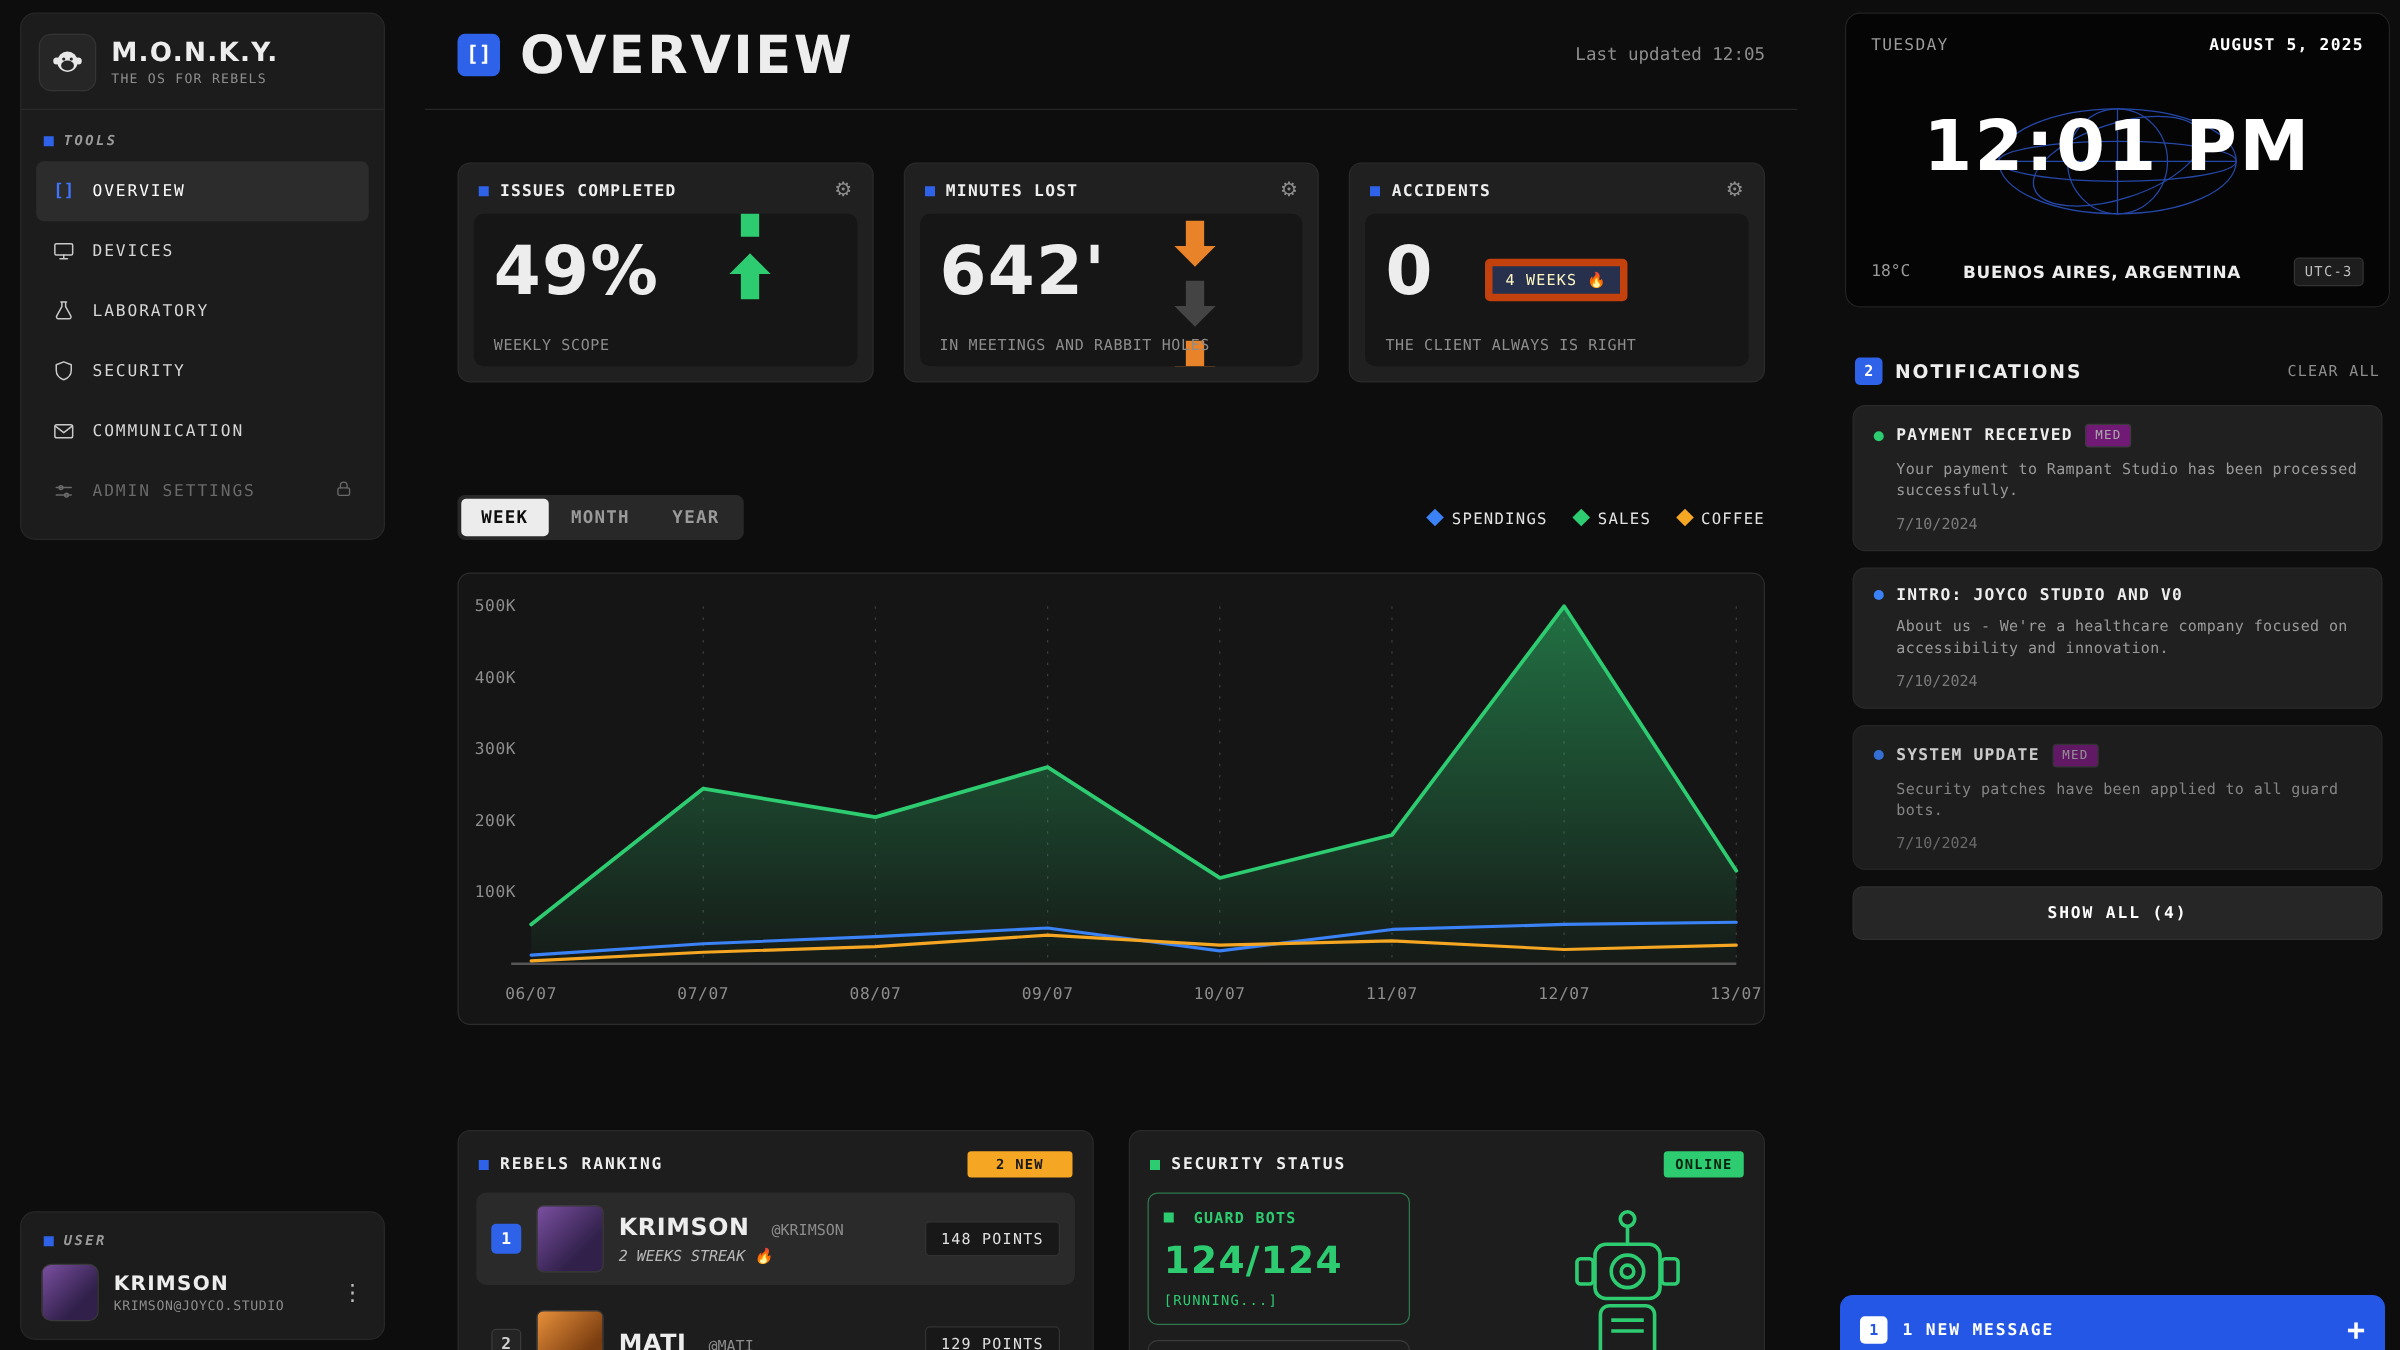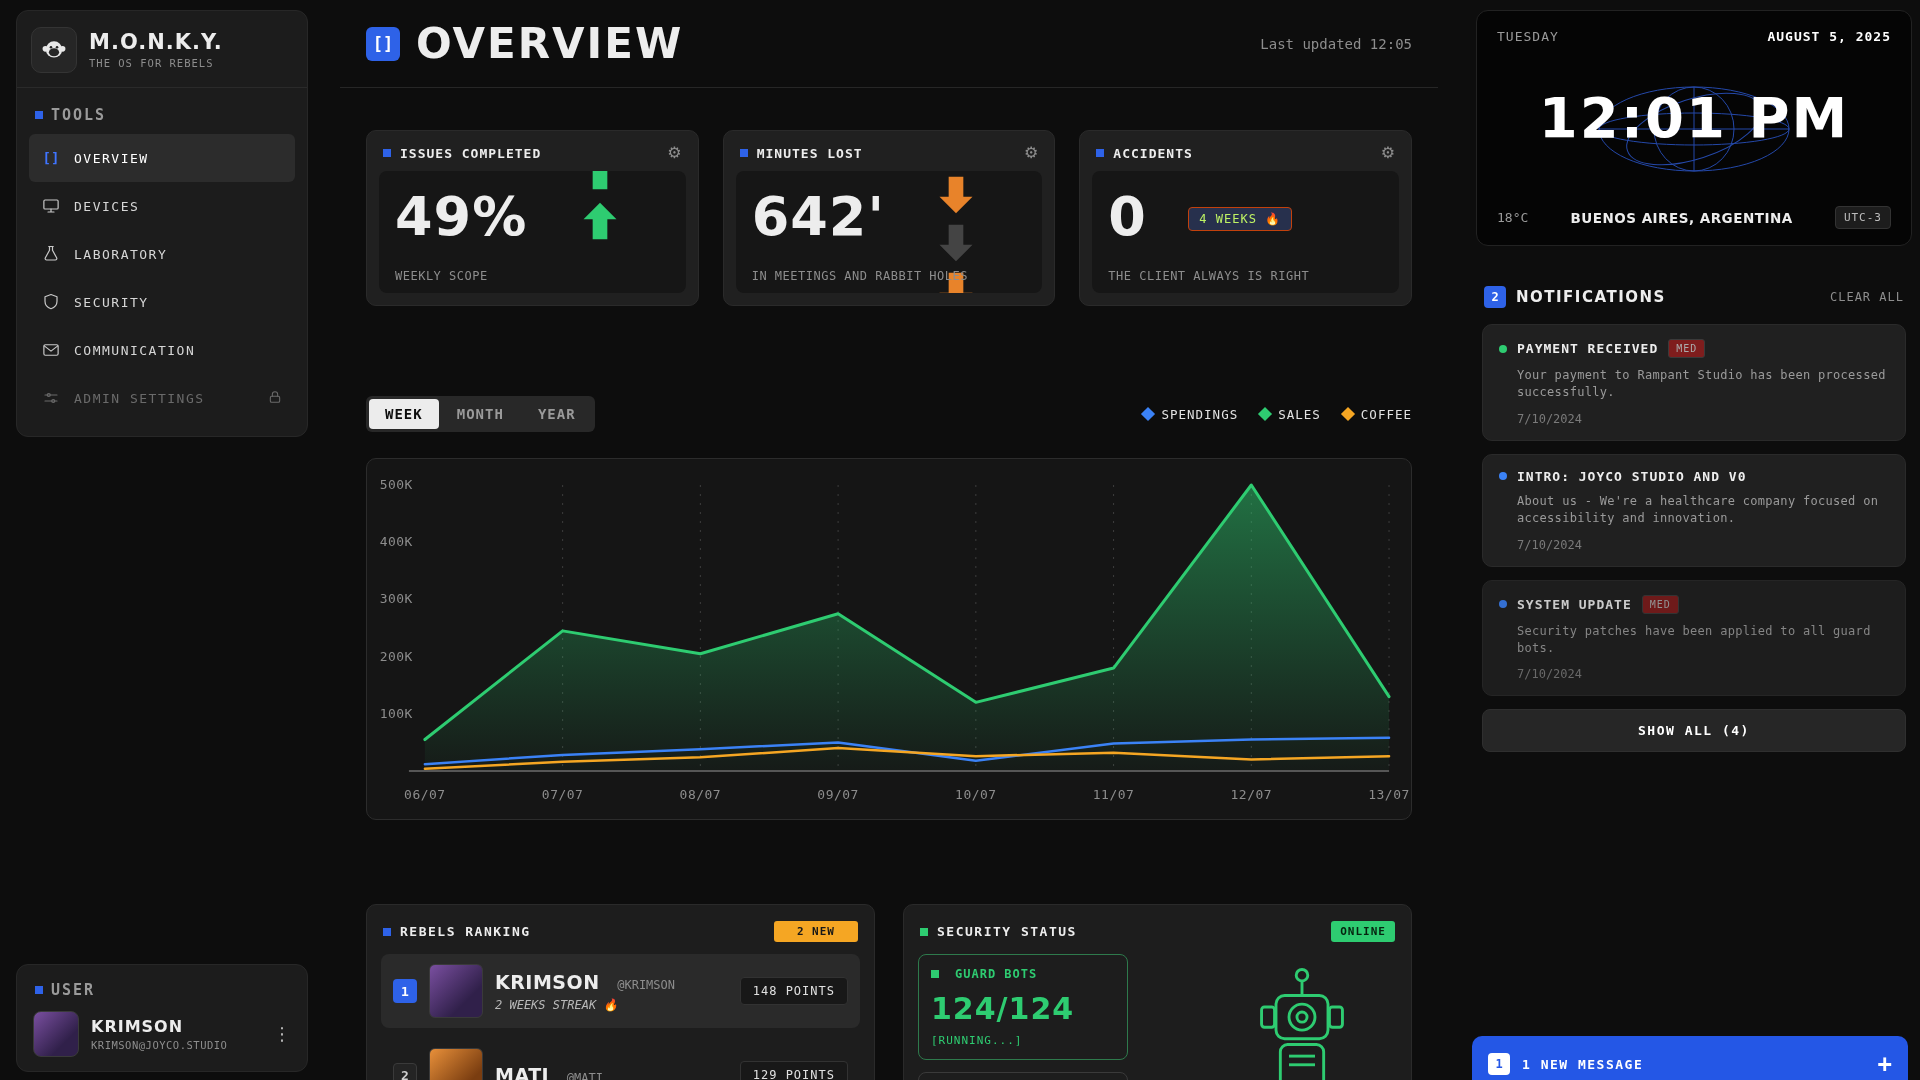--- a/index.html
+++ b/index.html
@@ -12,21 +12,21 @@
   .heavy { font-family:"DejaVu Sans","Liberation Sans",sans-serif; font-weight:800; }
 
   
   .left-col { position:absolute; left:16px; top:10px; bottom:8px; width:292px; display:flex; flex-direction:column; }
   .side-card { background:#1c1c1c; border:1px solid #272727; border-radius:12px; }
   .logo-row { display:flex; align-items:center; gap:12px; padding:16px 14px 14px; }
   .logo-chip { width:46px; height:46px; background:#262626; border:1px solid #343434; border-radius:10px; display:flex; align-items:center; justify-content:center; }
   .logo-title { font-size:21px; letter-spacing:1px; line-height:1.1; }
   .logo-sub { font-size:10.5px; color:#8d8d8d; letter-spacing:1px; margin-top:3px; }
   .tools-section { border-top:1px solid #2a2a2a; padding:12px 12px 14px; }
-  .section-label { display:flex; align-items:center; gap:8px; padding:6px 6px 10px; font-size:15px; letter-spacing:2px; color:#9a9a9a; font-weight:bold; }
+  .section-label { display:flex; align-items:center; gap:8px; padding:6px 6px 10px; font-size:11px; letter-spacing:2px; color:#9a9a9a; font-weight:bold;font-style:italic; }
   .bullet { width:8px; height:8px; background:#2e62e8; display:inline-block; flex:none; }
   .bullet.green { background:#2ecc71; }
   .nav-item { display:flex; align-items:center; gap:13px; height:48px; padding:0 12px; border-radius:6px; font-size:13px; letter-spacing:1.5px; color:#d6d6d6; cursor:pointer; }
   .nav-item.active { background:#2c2c2c; color:#ffffff; }
   .nav-item.disabled { color:#6a6a6a; }
   .nav-ico { width:20px; display:flex; justify-content:center; flex:none; }
   .brackets { color:#3f74ff; font-weight:bold; font-size:14px; letter-spacing:0; }
   .user-card { margin-top:auto; padding:10px 12px 14px; }
   .user-row { display:flex; align-items:center; gap:12px; padding:2px 4px 0; }
   .avatar { width:46px; height:46px; border-radius:8px; background:linear-gradient(135deg,#7a4fa0,#30204a 70%); border:1px solid #3a3a3a; flex:none; }
@@ -46,21 +46,21 @@
   .stats-row { display:flex; gap:24px; margin-top:42px; }
   .stat-card { flex:1; background:#202020; border:1px solid #2a2a2a; border-radius:10px; padding:12px; }
   .stat-head { display:flex; align-items:center; gap:9px; padding:2px 4px 10px; }
   .stat-title { font-size:13px; font-weight:bold; letter-spacing:1px; }
   .gear { margin-left:auto; background:none; border:none; color:#8d8d8d; font-size:16px; cursor:pointer; line-height:1; }
   .stat-inner { position:relative; background:#161616; border-radius:8px; height:122px; overflow:hidden; }
   .stat-value { position:absolute; left:16px; top:14px; font-size:54px; letter-spacing:1px; }
   .stat-caption { position:absolute; left:16px; bottom:10px; font-size:12px; color:#8d8d8d; letter-spacing:0.5px; }
   .arrow-col { position:absolute; right:62px; top:0; width:46px; }
   .arrow { position:absolute; left:0; width:44px; height:44px; }
-  .streak-badge { position:absolute; left:96px; top:36px; background:#27304d; border:1px solid #c2410c; color:#bef264; font-size:12px; padding:4px 10px; border-radius:4px; letter-spacing:1px; white-space:nowrap; }
+  .streak-badge { position:absolute; left:96px; top:36px; background:#27304d; border:6px solid #c2410c; color:#fef9c3; font-size:12px; padding:4px 10px; border-radius:4px; letter-spacing:1px; white-space:nowrap; }
 
   .chart-controls { display:flex; align-items:center; margin-top:90px; }
   .tab-group { display:flex; background:#282828; border-radius:6px; padding:3px; gap:2px; }
   .tab { border:none; background:none; color:#9a9a9a; font-family:inherit; font-size:14px; font-weight:bold; letter-spacing:1px; padding:7px 16px; border-radius:4px; cursor:pointer; }
   .tab.active { background:#ececec; color:#0d0d0d;text-align:right; }
   .legend { margin-left:auto; display:flex; gap:22px; align-items:center; }
   .legend-item { display:flex; align-items:center; gap:8px; font-size:12.5px; letter-spacing:1px; color:#e2e2e2; }
   .diamond { width:10px; height:10px; transform:rotate(45deg); flex:none; }
 
   .chart-card { margin-top:26px; height:362px; background:#151515; border:1px solid #2c2c2c; border-radius:10px; }
@@ -107,21 +107,21 @@
 
   .notif-header { display:flex; align-items:center; gap:10px; margin:40px 8px 16px; }
   .count-chip { min-width:22px; height:22px; background:#2e62e8; color:#fff; font-size:12px; font-weight:bold; border-radius:4px; display:flex; align-items:center; justify-content:center; padding:0 5px; }
   .notif-title { font-size:15px; letter-spacing:1.5px; }
   .clear-all { margin-left:auto; background:none; border:none; color:#8d8d8d; font-family:inherit; font-size:12px; letter-spacing:1px; cursor:pointer; }
   .notif-card { background:#202020; border:1px solid #2a2a2a; border-radius:10px; margin:0 6px 13px; padding:14px 16px; }
   .notif-card.dim { opacity:0.85; }
   .notif-row1 { display:flex; align-items:center; gap:10px; }
   .dot { width:8px; height:8px; border-radius:50%; flex:none; }
   .notif-item-title { font-size:13px; font-weight:bold; letter-spacing:1px; }
-  .med-badge { background:#7f1d1d; border:1px solid #3a3a3a; color:#aaa; font-size:10px; padding:3px 7px; border-radius:3px; letter-spacing:1px; }
+  .med-badge { background:#701a75; border:1px solid #3a3a3a; color:#aaa; font-size:10px; padding:3px 7px; border-radius:3px; letter-spacing:1px; }
   .notif-body { font-size:12px; color:#9a9a9a; line-height:1.45; margin:9px 0 0 18px; letter-spacing:0.3px; }
   .notif-date { font-size:12px; color:#7a7a7a; margin:10px 0 0 18px; }
   .show-all { display:block; width:calc(100% - 12px); margin:4px 6px 0; background:#262626; border:1px solid #2f2f2f; border-radius:8px; color:#fff; font-family:inherit; font-size:13px; font-weight:bold; letter-spacing:1.5px; padding:13px 0; cursor:pointer; }
 
   .message-bar { position:absolute; left:1472px; top:1036px; width:436px; height:56px; background:#2457e6; border-radius:10px; display:flex; align-items:center; gap:12px; padding:0 16px; cursor:pointer; }
   .msg-chip { min-width:22px; height:22px; background:#ffffff; color:#2457e6; font-weight:bold; font-size:12px; border-radius:4px; display:flex; align-items:center; justify-content:center; }
   .msg-label { font-size:13px; font-weight:bold; letter-spacing:1.5px; color:#fff; }
   .msg-plus { margin-left:auto; color:#fff; font-size:24px; font-weight:bold; line-height:1; }
 
   svg.lineicon { stroke:#c9c9c9; fill:none; stroke-width:1.6; stroke-linecap:round; stroke-linejoin:round; }

